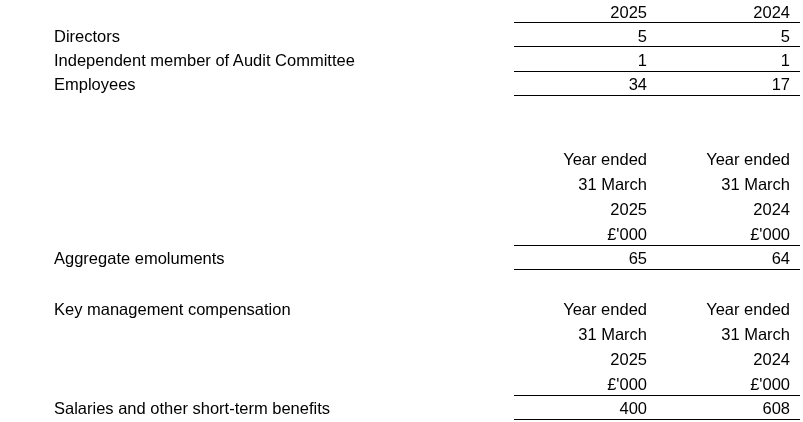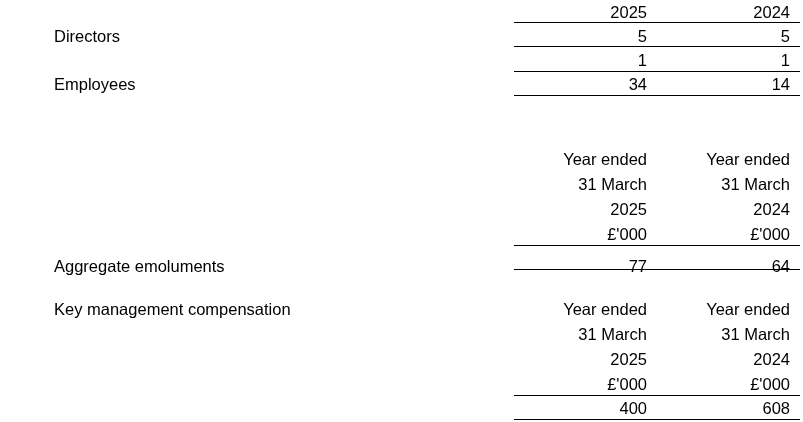--- a/index.html
+++ b/index.html
@@ -23,28 +23,29 @@
     <span class="c2">2024</span>
   </div>
   <div class="rule" style="top:22px;"></div>
   <div class="row" style="top:24px;">
     <span class="label">Directors</span>
     <span class="c1">5</span>
     <span class="c2">5</span>
   </div>
   <div class="rule" style="top:46px;"></div>
   <div class="row" style="top:48px;">
+    <span class="label">Independent member of Audit Committee</span>
     <span class="c1">1</span>
     <span class="c2">1</span>
   </div>
   <div class="rule" style="top:71px;"></div>
   <div class="row" style="top:72px;">
     <span class="label">Employees</span>
     <span class="c1">34</span>
-    <span class="c2">14</span>
+    <span class="c2">17</span>
   </div>
   <div class="rule" style="top:95px;"></div>
 </div>
 
 <div>
   <div class="row" style="top:147px;">
     <span class="c1">Year ended</span>
     <span class="c2">Year ended</span>
   </div>
   <div class="row" style="top:172px;">
@@ -53,23 +54,23 @@
   </div>
   <div class="row" style="top:197px;">
     <span class="c1">2025</span>
     <span class="c2">2024</span>
   </div>
   <div class="row" style="top:222px;">
     <span class="c1">£'000</span>
     <span class="c2">£'000</span>
   </div>
   <div class="rule" style="top:245px;"></div>
-  <div class="row" style="top:254px;">
+  <div class="row" style="top:246px;">
     <span class="label">Aggregate emoluments</span>
-    <span class="c1">77</span>
+    <span class="c1">65</span>
     <span class="c2">64</span>
   </div>
   <div class="rule" style="top:269px;"></div>
 </div>
 
 <div>
   <div class="row" style="top:297px;text-decoration:underline;">
     <span class="label">Key management compensation</span>
     <span class="c1">Year ended</span>
     <span class="c2">Year ended</span>
@@ -81,17 +82,18 @@
   <div class="row" style="top:347px;">
     <span class="c1">2025</span>
     <span class="c2">2024</span>
   </div>
   <div class="row" style="top:372px;">
     <span class="c1">£'000</span>
     <span class="c2">£'000</span>
   </div>
   <div class="rule" style="top:395px;"></div>
   <div class="row" style="top:396px;">
+    <span class="label">Salaries and other short-term benefits</span>
     <span class="c1">400</span>
     <span class="c2">608</span>
   </div>
   <div class="rule" style="top:419px;"></div>
 </div>
 
 </body></html>

